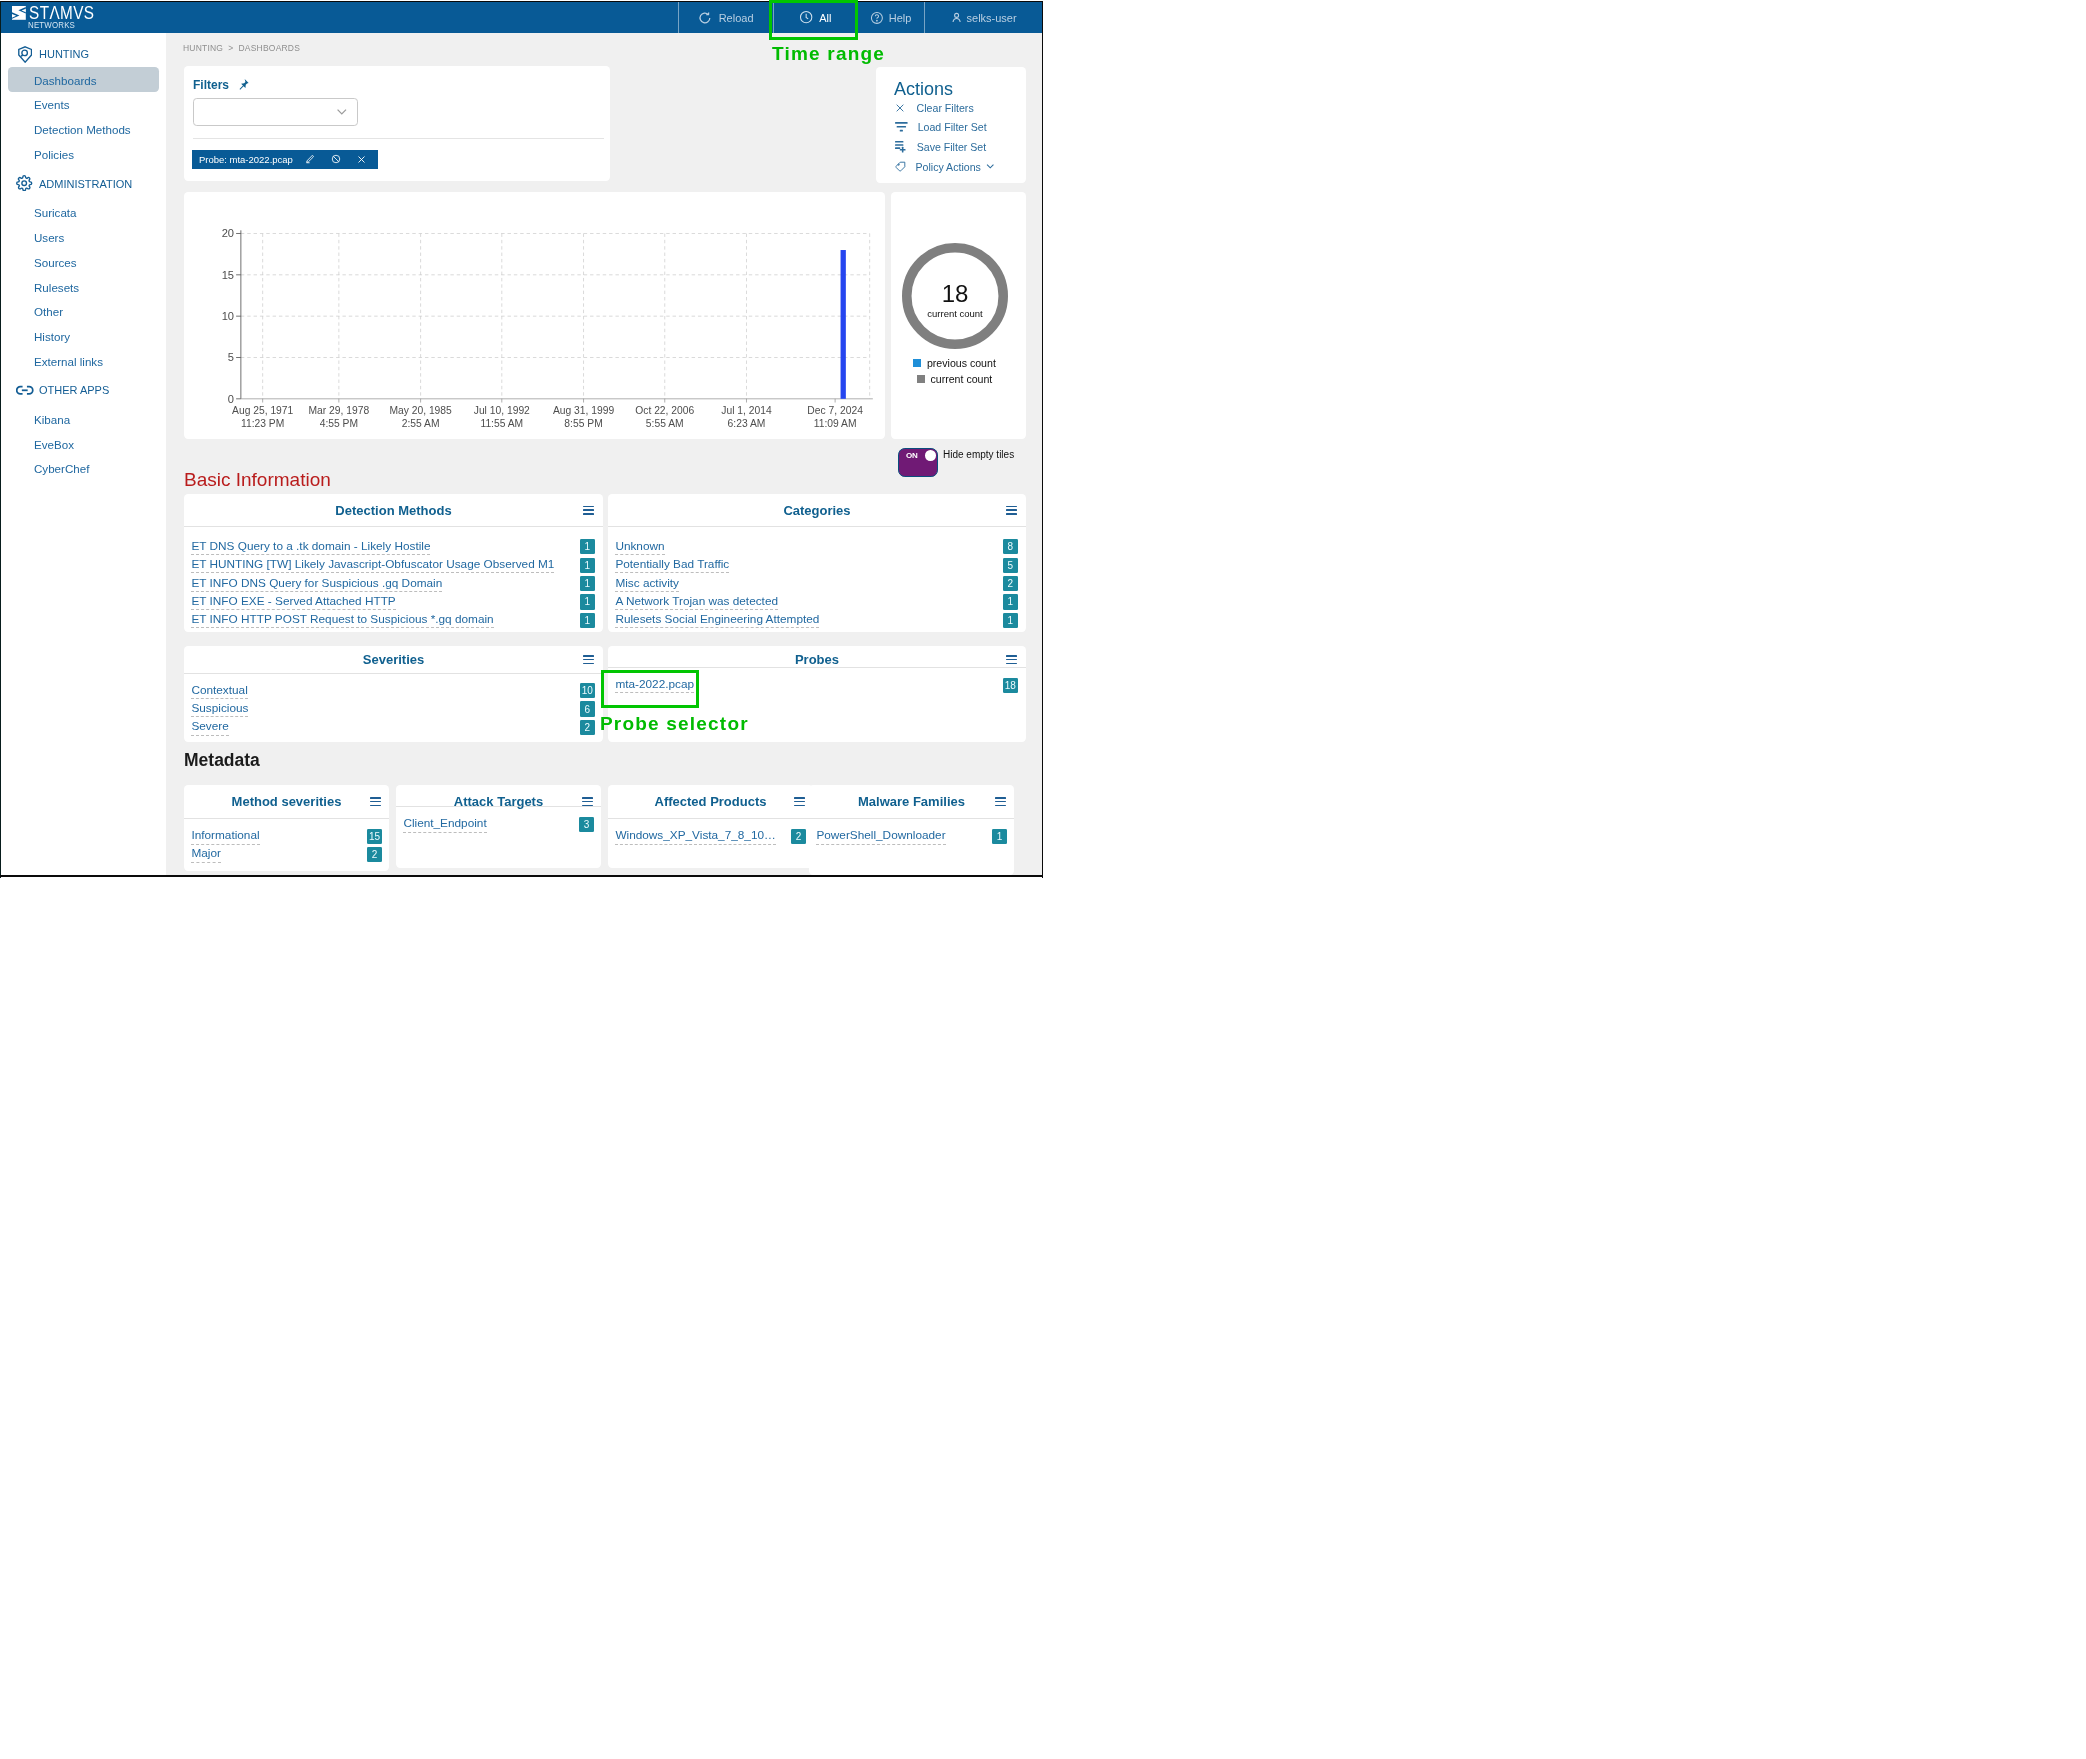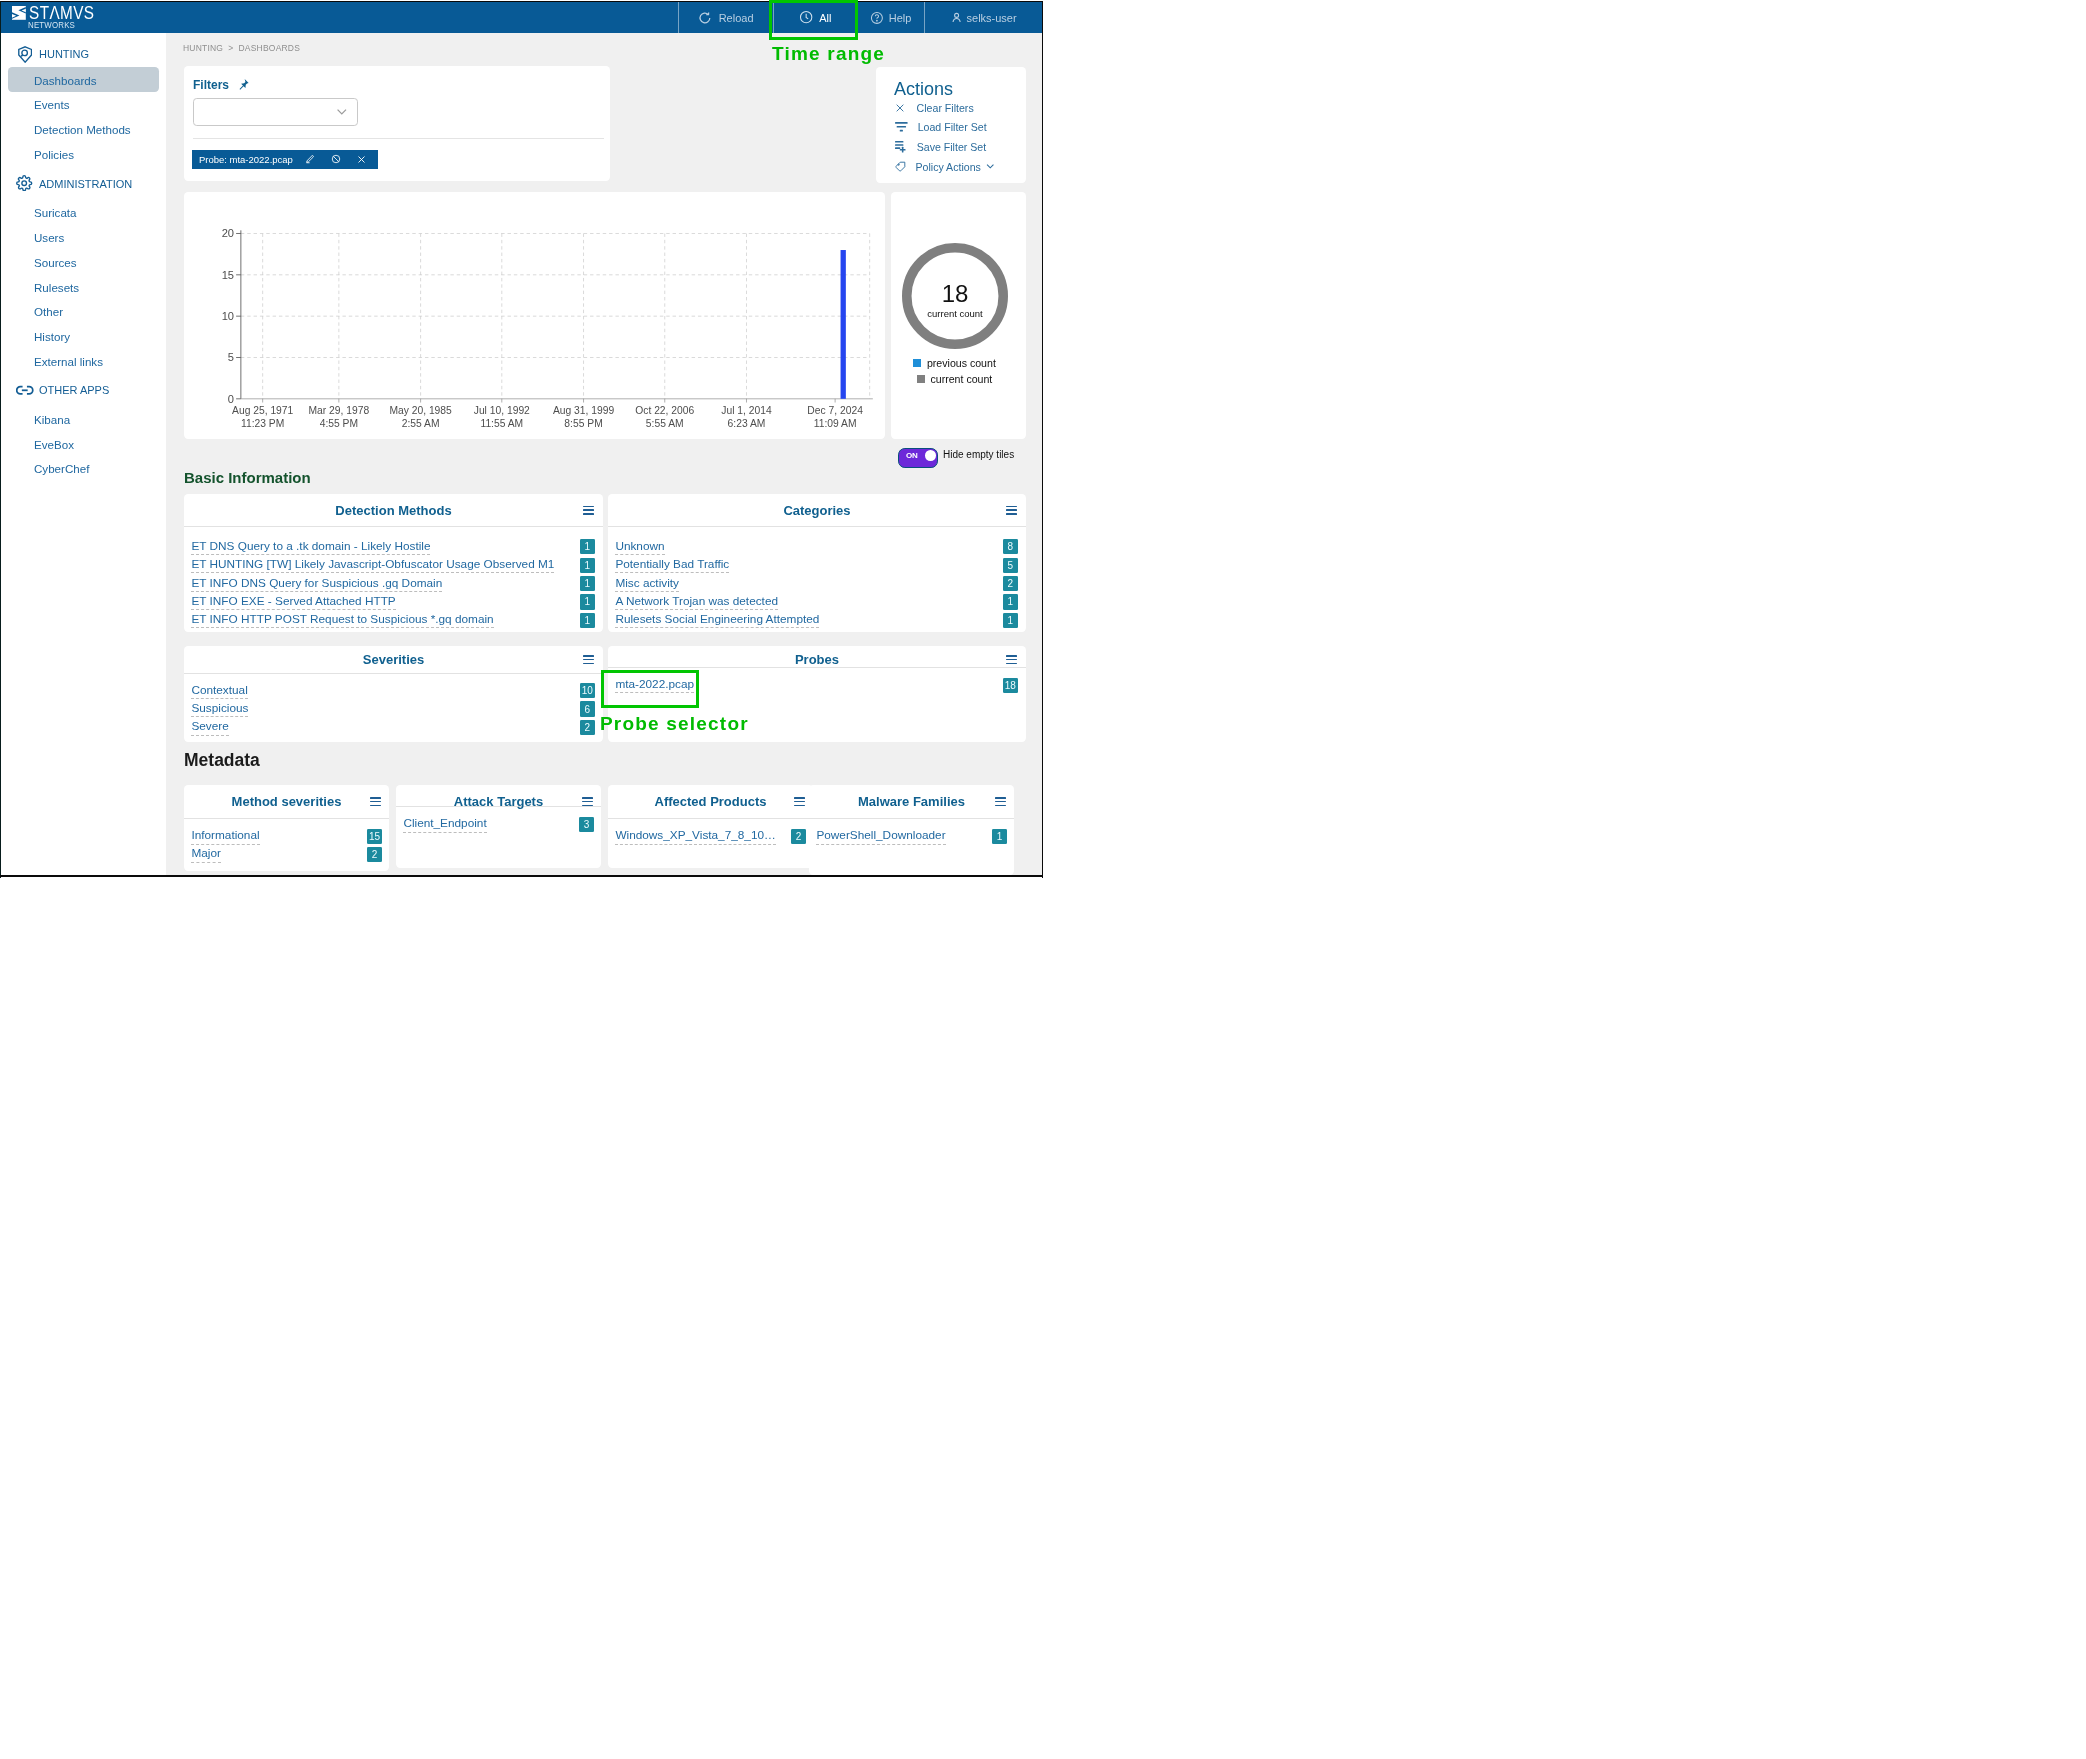--- a/index.html
+++ b/index.html
@@ -255,27 +255,27 @@
         <circle cx="100" cy="100" r="91" fill="none" stroke="#7f7f7f" stroke-width="18"></circle>
       </svg>
   </div>
   <div class="abs" style="left:902px;top:280px;width:106px;text-align:center;font-size:24px;color:#111">18</div>
   <div class="abs" style="left:902px;top:308px;width:106px;text-align:center;font-size:9.5px;color:#111">current count</div>
   <div class="abs" style="left:887px;top:357px;width:135px;font-size:10.6px;color:#111">
     <div style="display:flex;align-items:center;justify-content:center"><span style="width:8px;height:8px;background:#1f8fd8;display:inline-block;margin-right:5.8px"></span>previous count</div>
     <div style="display:flex;align-items:center;justify-content:center;margin-top:4.2px"><span style="width:8px;height:8px;background:#808080;display:inline-block;margin-right:5.8px"></span>current count</div>
   </div>
 
-  <div class="abs" style="left:898px;top:448px;width:40px;height:20px;background:#6d28d9;border:0.8px solid #0a4d7e;border-radius:6.9px">
+  <div class="abs" style="left:898px;top:448px;width:40px;height:29px;background:#701a75;border:0.8px solid #0a4d7e;border-radius:6.9px">
     <span style="position:absolute;left:6.9px;top:1.6px;color:#fff;font-size:8px;font-weight:bold">ON</span>
     <span style="position:absolute;right:1.1px;top:1px;width:10.6px;height:10.6px;background:#fff;border-radius:50%"></span>
   </div>
   <div class="abs" style="left:943px;top:449px;font-size:10px;color:#111">Hide empty tiles</div>
 
-  <div class="abs" style="left:184px;top:469px;font-size:15px;font-weight:bold;color:#14532d">Basic Information</div>
+  <div class="abs" style="left:184px;top:469px;font-size:19px;font-weight:normal;color:#b91c1c">Basic Information</div>
 
   <div class="card" style="left:184px;top:494px;width:419px;height:138px">
     <div style="height:33px;border-bottom:0.5px solid #e2e2e2;position:relative">
       <div class="ct" style="line-height:33px">Detection Methods</div>
       <div class="burger" style="position:absolute;right:9px;top:11.6px">
           <div></div>
           <div></div>
           <div></div>
         </div>
     </div>

